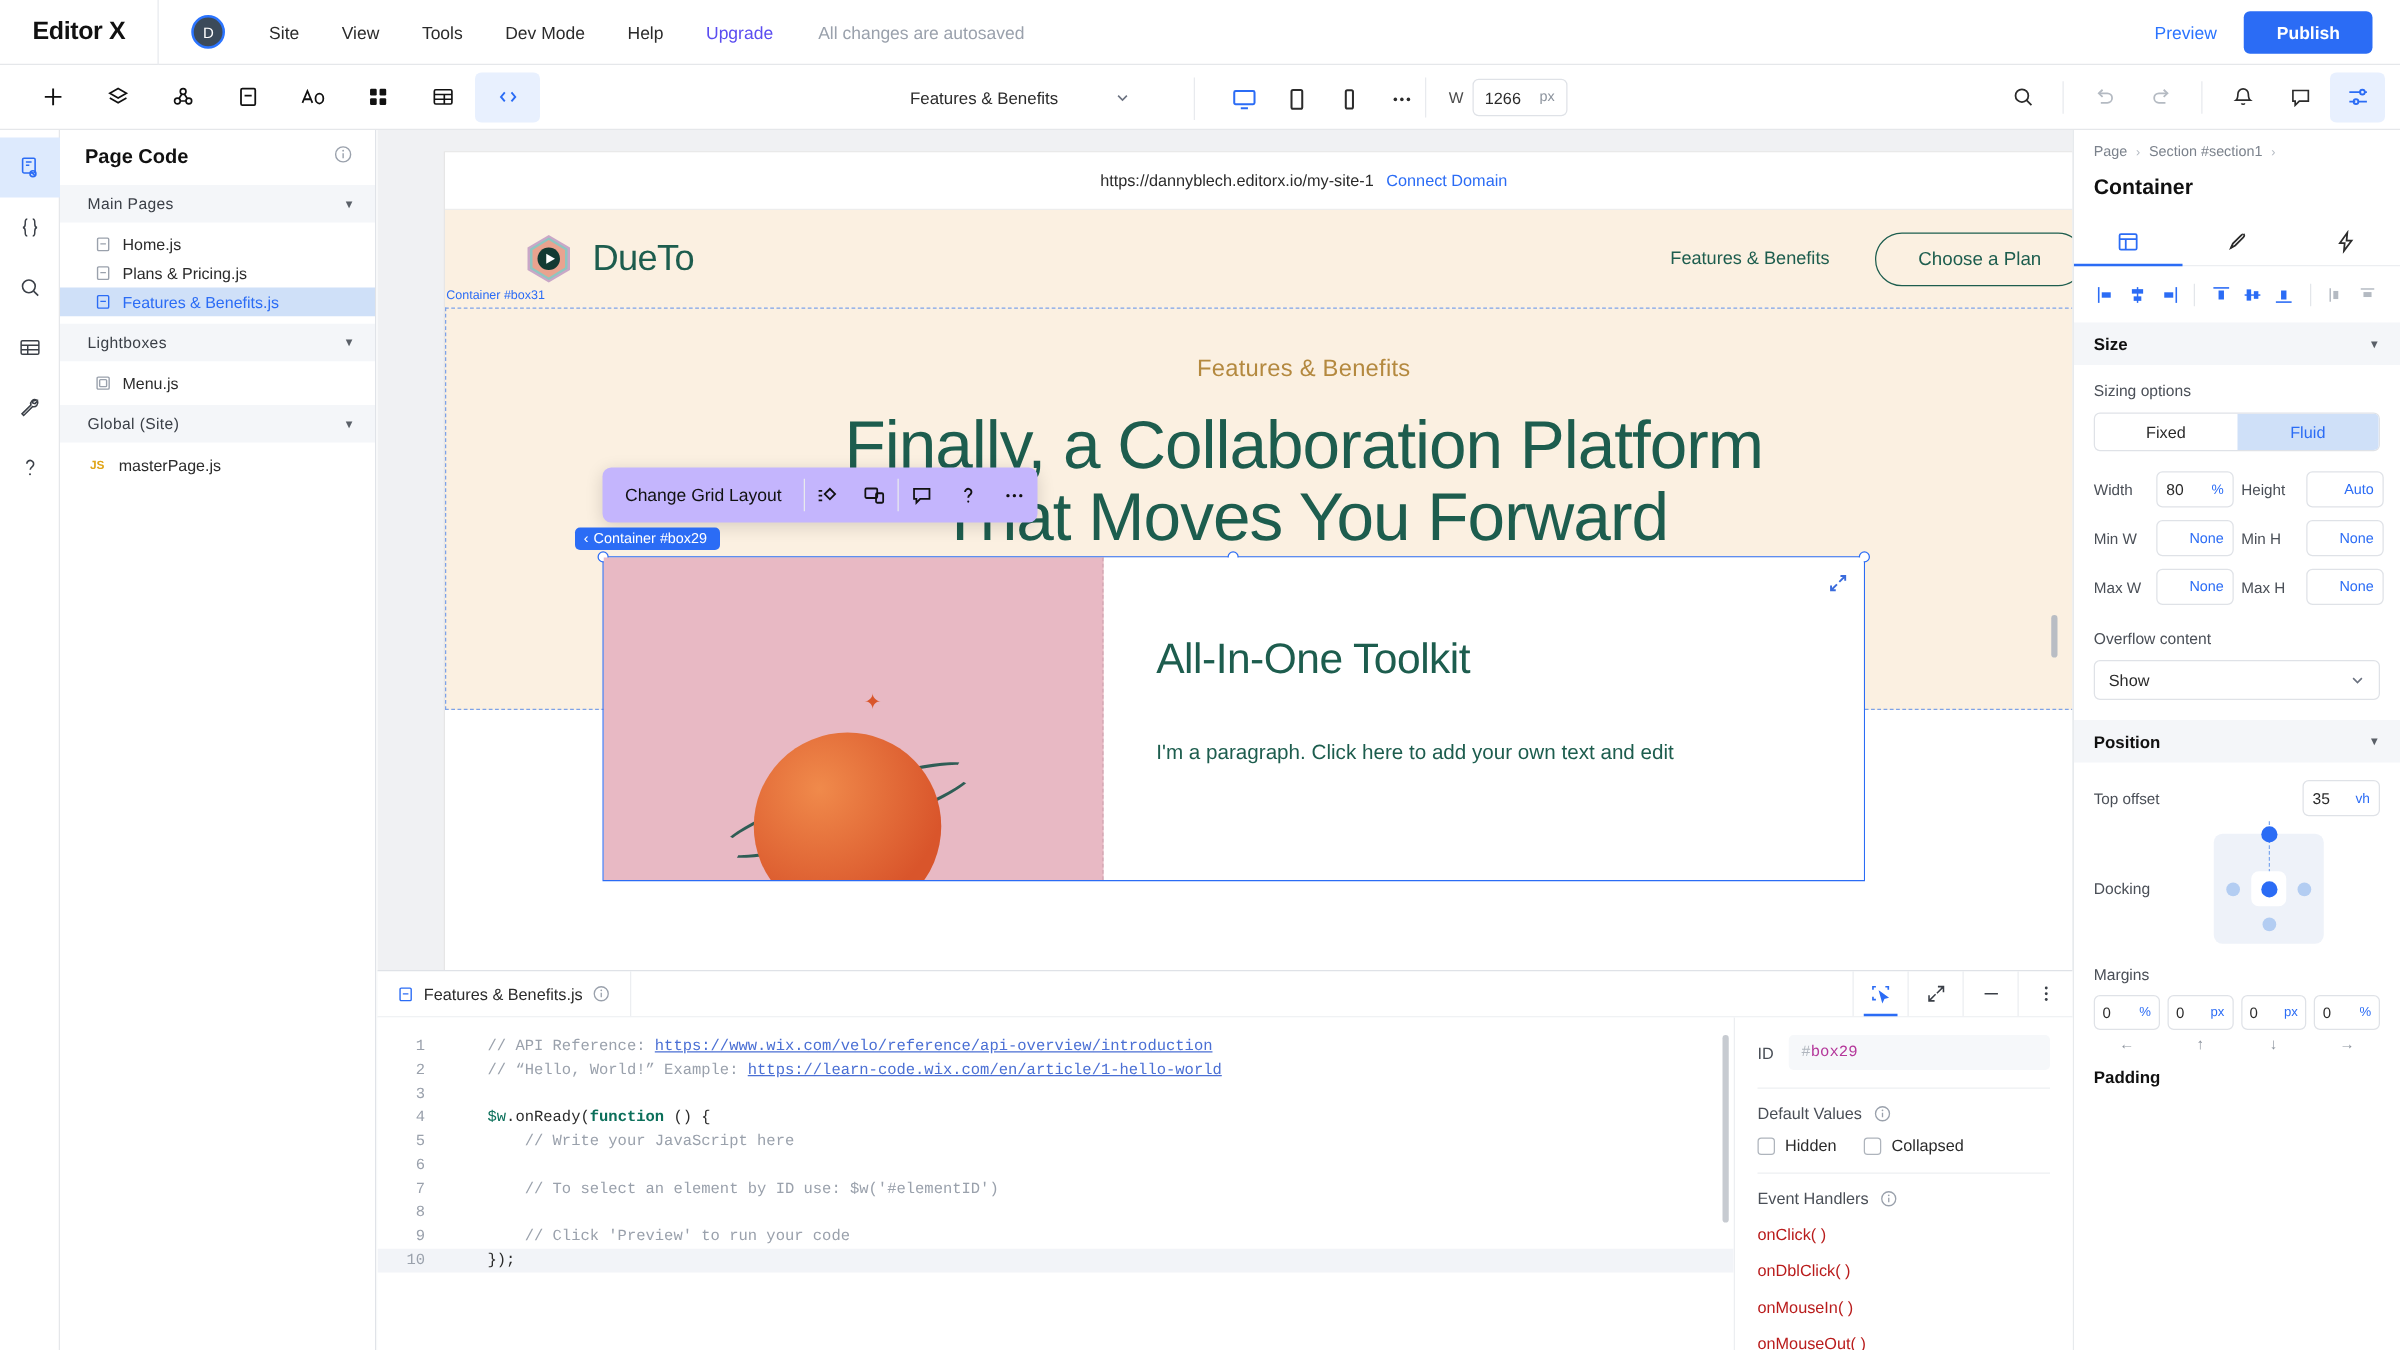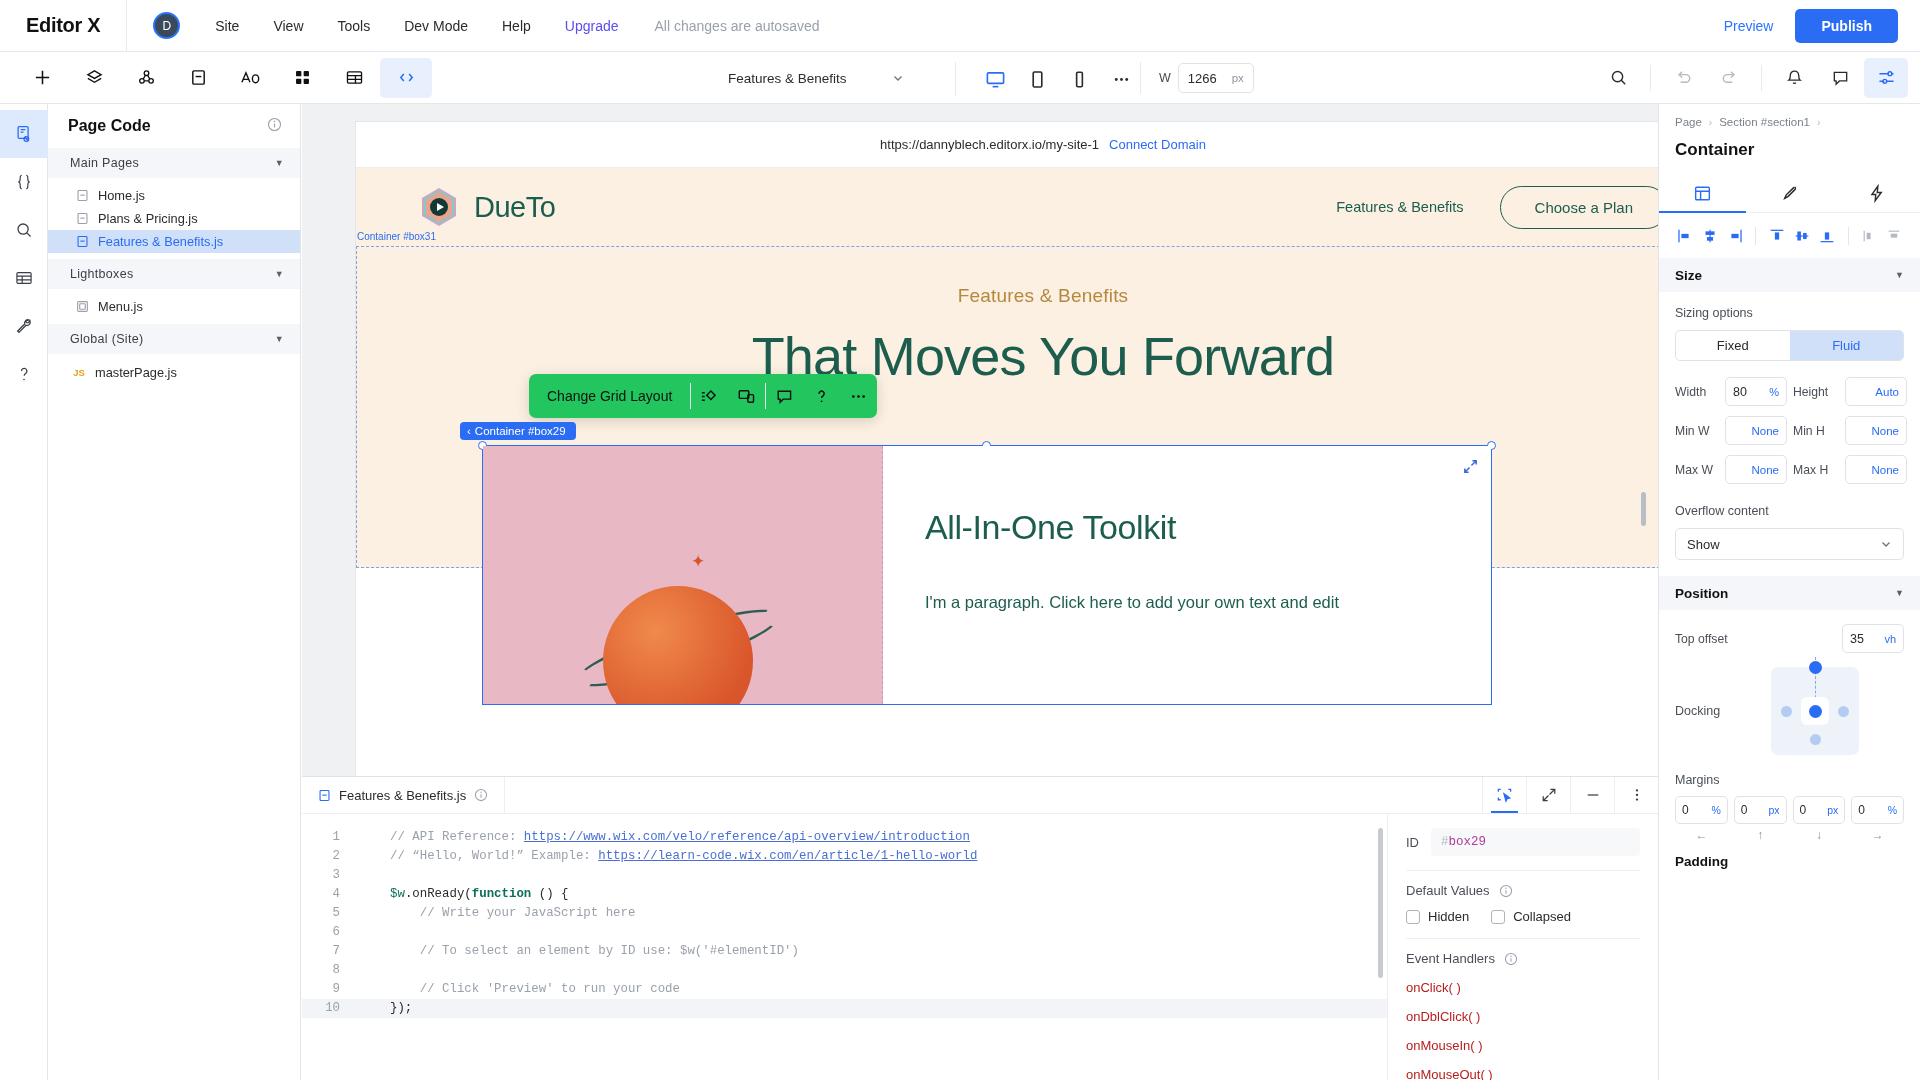--- a/index.html
+++ b/index.html
@@ -114,21 +114,21 @@
   .panel-title { font-size: 16px; font-weight: bold; color: #111; }
   .info-ico { color: #9aa1ac; cursor: pointer; }
   .group-head {
     height: 30px; background: #f4f6f9; display: flex; align-items: center;
     justify-content: space-between; padding: 0 16px 0 22px;
     font-size: 12.5px; color: #3a3f47; letter-spacing: 0.3px;
   }
   .caret { font-size: 9px; color: #5a6068; }
   .file-row {
     height: 23px; display: flex; align-items: center; gap: 9px;
-    padding-left: 28px; font-size: 12.8px; color: #2b2b2b; cursor: pointer; text-align: center;
+    padding-left: 28px; font-size: 12.8px; color: #2b2b2b; cursor: pointer;
   }
   .file-row.sel { background: #cfe0f8; color: #2b6cf5; }
   .file-row.sel .fico { color: #2b6cf5; }
   .fico { color: #9aa1ac; display: flex; }
   .js-badge { font-size: 9.5px; color: #e0a518; font-weight: bold; width: 14px; }
 
   
   .canvas {
     position: absolute; left: 302px; top: 104px; width: 1356px; height: 976px;
     background: #f0f1f3; overflow: hidden;
@@ -165,23 +165,23 @@
   .hero-eyebrow { text-align: center; color: #b4893f; font-size: 19px; padding-top: 38px; letter-spacing: 0.2px;}
   .hero-h1 {
     text-align: center; color: #1d5d4e; font-size: 54px; line-height: 1.08;
     font-weight: normal; padding-top: 20px; letter-spacing: -0.8px;
   }
   .tag-box31 {
     position: absolute; left: 0px; top: -16px; font-size: 10px; color: #2b6cf5;
   }
   .floatbar {
     position: absolute; left: 126px; top: 252px;
-    height: 44px; background: #22c55e; border-radius: 7px;
+    height: 44px; background: #c4b5fd; border-radius: 7px;
     box-shadow: 0 3px 14px rgba(0,0,0,0.15);
-    display: flex; align-items: center; z-index: 40; margin-left: 47px;
+    display: flex; align-items: center; z-index: 40;
   }
   .fb-label { font-size: 14px; color: #111; padding: 0 18px; cursor: pointer; }
   .fb-sep { width: 1px; height: 26px; background: #e8eaee; }
   .fb-icon { width: 37px; height: 44px; display:flex; align-items:center; justify-content:center; cursor:pointer; color:#111;}
   .tag-box29 {
     position: absolute; left: 104px; top: 300px; z-index: 40;
     background: #2b6cf5; color: #fff; font-size: 11.5px;
     padding: 3px 10px 3px 7px; border-radius: 4px; display: flex; align-items: center; gap: 4px;
   }
   
@@ -632,20 +632,21 @@
         <div class="nav-right">
           <div class="nav-link">Features &amp; Benefits</div>
           <button class="plan-btn">Choose a Plan</button>
         </div>
       </div>
 
       <div class="hero">
         <div class="tag-box31">Container #box31</div>
         <div class="hero-eyebrow">Features &amp; Benefits</div>
         <div class="hero-h1">
+          <div>Finally, a Collaboration Platform</div>
           <div>That Moves You Forward</div>
         </div>
       </div>
 
       <div class="floatbar">
         <div class="fb-label">Change Grid Layout</div>
         <div class="fb-sep"></div>
         <div class="fb-icon">
           <svg width="19" height="19" viewBox="0 0 20 20" fill="none" stroke="currentColor" stroke-width="1.5">
               <path d="M2 6h3M2 10h3M2 14h3"></path>

